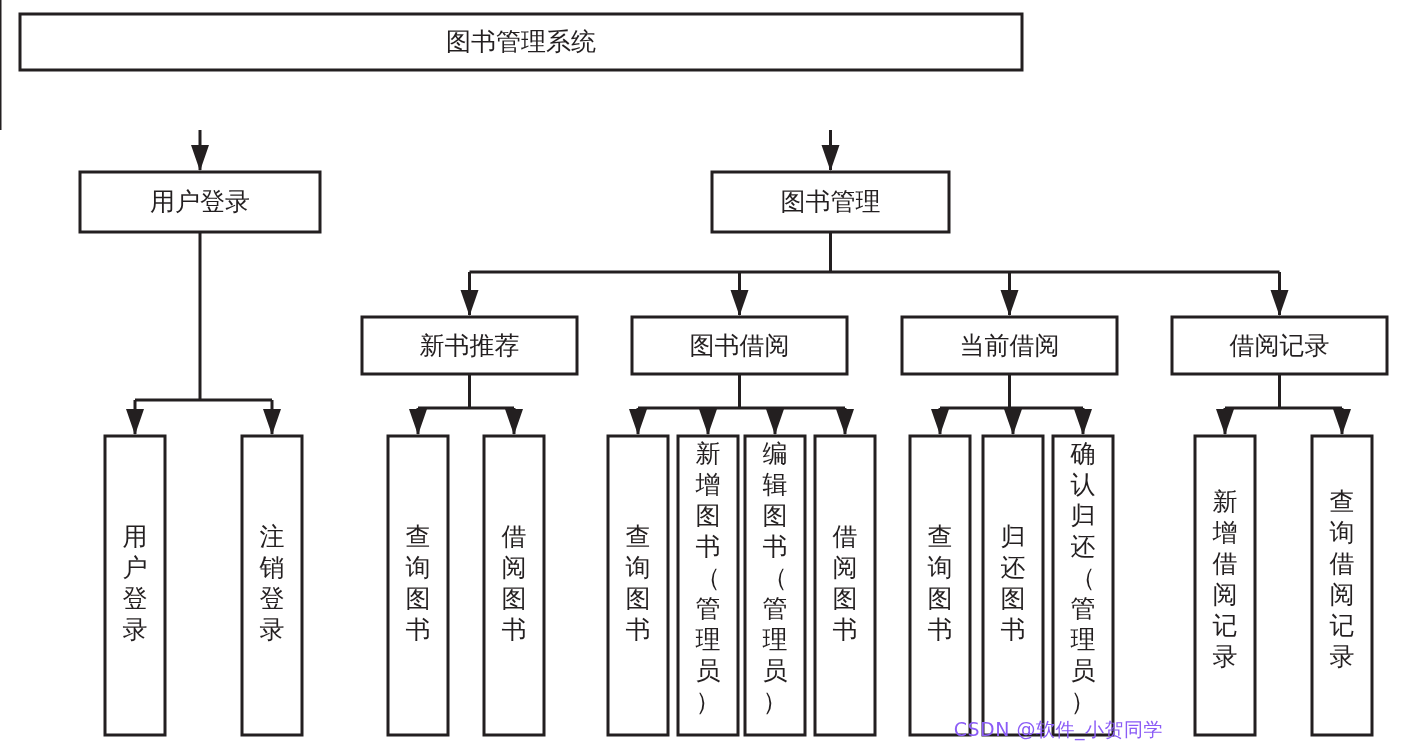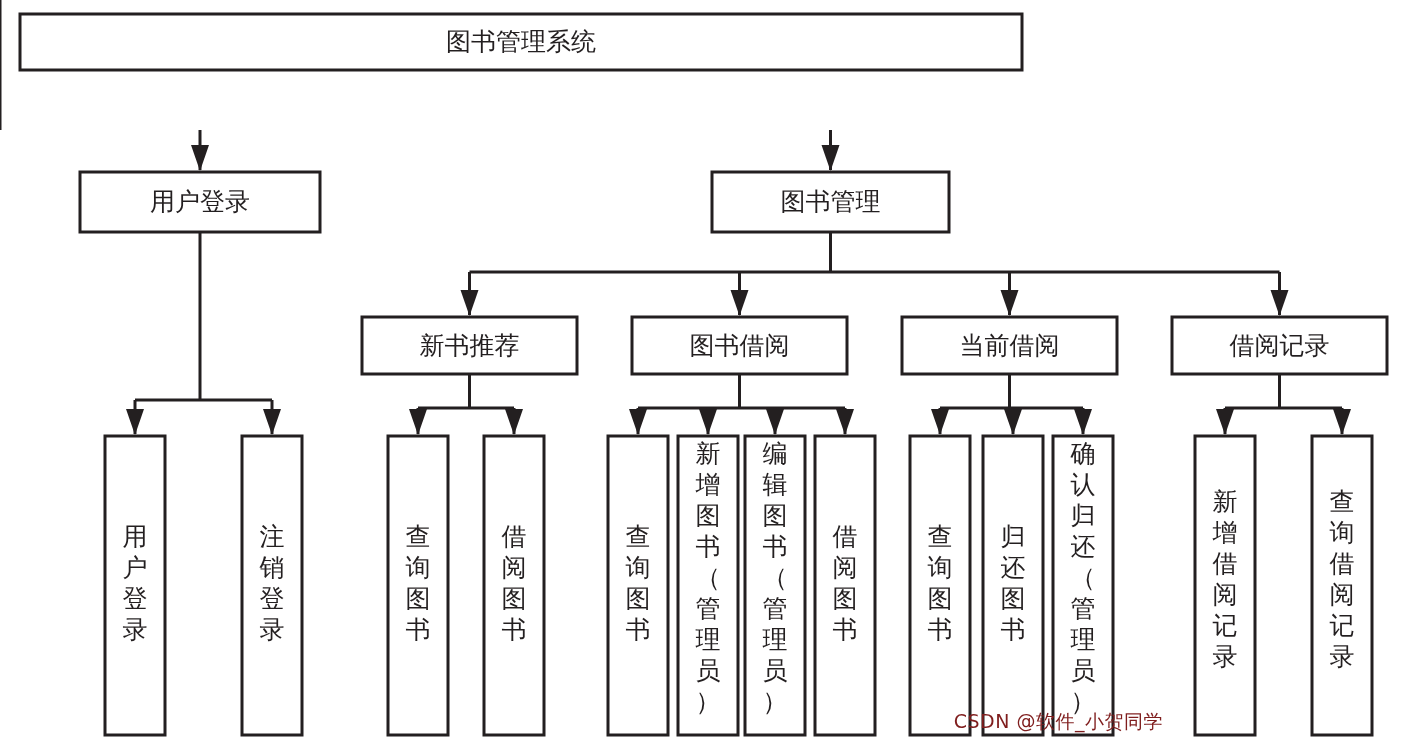--- a/index.html
+++ b/index.html
@@ -51,22 +51,22 @@
   }
   .vert-label {
     fill: #231f20;
     font-family: "DejaVu Sans", "Liberation Sans", sans-serif;
     font-size: 25px;
     text-anchor: middle;
   }
   .watermark {
     position: absolute;
     right: 8px;
-    bottom: 12px;
-    color: #7f1d1d;
+    bottom: 4px;
+    color: #8b5cf6;
     font-size: 19px;
     font-family: "DejaVu Sans", "Liberation Sans", sans-serif;
     white-space: nowrap;
     letter-spacing: 0.5px;
     user-select: none;
   }
 </style>
 </head>
 <body>
 

